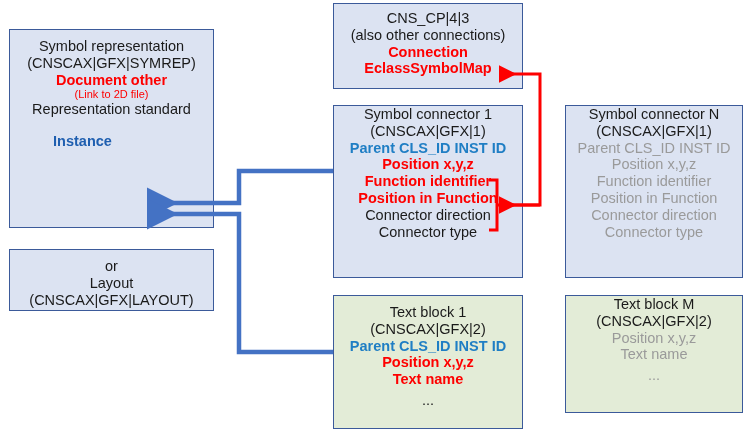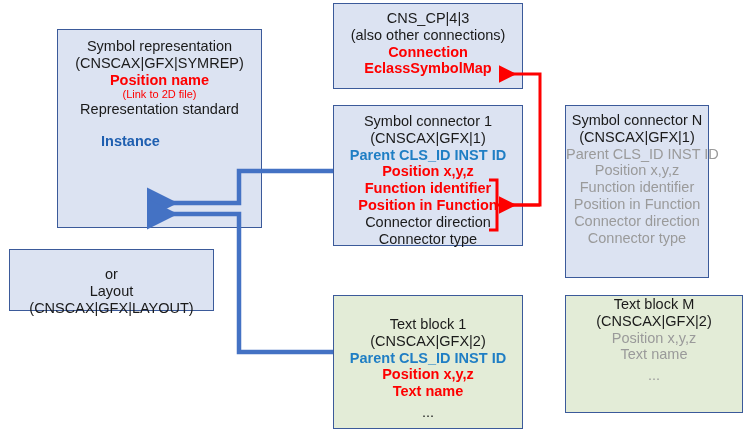--- a/index.html
+++ b/index.html
@@ -38,65 +38,65 @@
   .t-grey{color:#9a9a9a;font-size:14.5px;}
   .t-grey-b{color:#1a1a1a;font-size:14.5px;}
 
   svg#wires{position:absolute;left:0;top:0;width:750px;height:433px;pointer-events:none;}
 </style>
 </head>
 <body>
 
 <div id="stage">
 
-  <div class="box blue" style="left:9px;top:29px;width:205px;height:199px;padding-top:8px;margin-left:48px;">
+  <div class="box blue" style="left:9px;top:29px;width:205px;height:199px;padding-top:8px;">
     <span class="line t-black">Symbol representation</span>
     <span class="line t-black">(CNSCAX|GFX|SYMREP)</span>
-    <span class="line t-red">Position name</span>
+    <span class="line t-red">Document other</span>
     <span class="line t-red-sm">(Link to 2D file)</span>
     <span class="line t-black">Representation standard</span>
     <span class="line t-blue-strong" style="margin-top:15px;padding-right:58px;">Instance</span>
   </div>
 
-  <div class="box blue" style="left:9px;top:249px;width:205px;height:62px;padding-top:16px;">
+  <div class="box blue" style="left:9px;top:249px;width:205px;height:62px;padding-top:8px;">
     <span class="line t-black">or</span>
     <span class="line t-black">Layout</span>
     <span class="line t-black">(CNSCAX|GFX|LAYOUT)</span>
   </div>
 
   <div class="box blue" style="left:333px;top:3px;width:190px;height:86px;padding-top:6px;">
     <span class="line t-black">CNS_CP|4|3</span>
     <span class="line t-black">(also other connections)</span>
     <span class="line t-red">Connection</span>
     <span class="line t-red">EclassSymbolMap</span>
   </div>
 
-  <div class="box blue" style="left:333px;top:105px;width:190px;height:141px;padding-top:7px;">
+  <div class="box blue" style="left:333px;top:105px;width:190px;height:173px;">
     <span class="line t-black">Symbol connector 1</span>
     <span class="line t-black">(CNSCAX|GFX|1)</span>
     <span class="line t-blue">Parent CLS_ID INST ID</span>
     <span class="line t-red">Position x,y,z</span>
     <span class="line t-red">Function identifier</span>
     <span class="line t-red">Position in Function</span>
     <span class="line t-black">Connector direction</span>
     <span class="line t-black">Connector type</span>
   </div>
 
-  <div class="box blue" style="left:565px;top:105px;width:144px;height:173px;padding-top:6px;">
+  <div class="box blue" style="left:565px;top:105px;width:178px;height:173px;padding-top:0;">
     <span class="line t-grey-b">Symbol connector N</span>
     <span class="line t-grey-b">(CNSCAX|GFX|1)</span>
     <span class="line t-grey">Parent CLS_ID INST ID</span>
     <span class="line t-grey">Position x,y,z</span>
     <span class="line t-grey">Function identifier</span>
     <span class="line t-grey">Position in Function</span>
     <span class="line t-grey">Connector direction</span>
     <span class="line t-grey">Connector type</span>
   </div>
 
-  <div class="box green" style="left:333px;top:295px;width:190px;height:134px;padding-top:20px;">
+  <div class="box green" style="left:333px;top:295px;width:190px;height:134px;padding-top:8px;">
     <span class="line t-black">Text block 1</span>
     <span class="line t-black">(CNSCAX|GFX|2)</span>
     <span class="line t-blue">Parent CLS_ID INST ID</span>
     <span class="line t-red">Position x,y,z</span>
     <span class="line t-red">Text name</span>
     <span class="line t-black" style="margin-top:4px;">...</span>
   </div>
 
   <div class="box green" style="left:565px;top:295px;width:178px;height:118px;padding-top:0;">
     <span class="line t-grey-b">Text block M</span>

